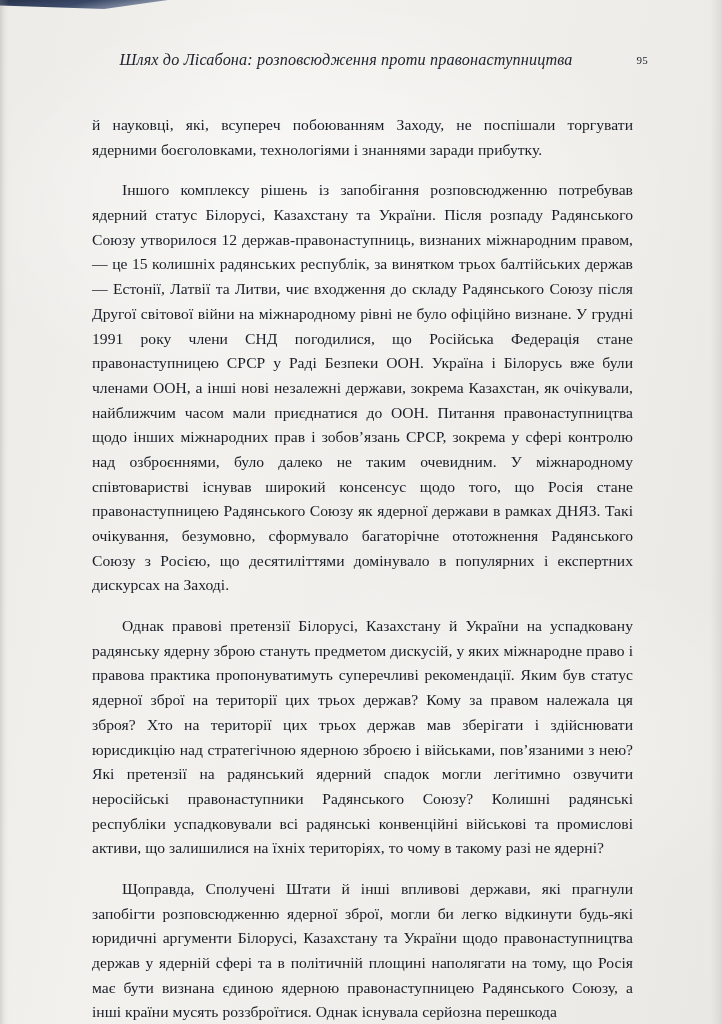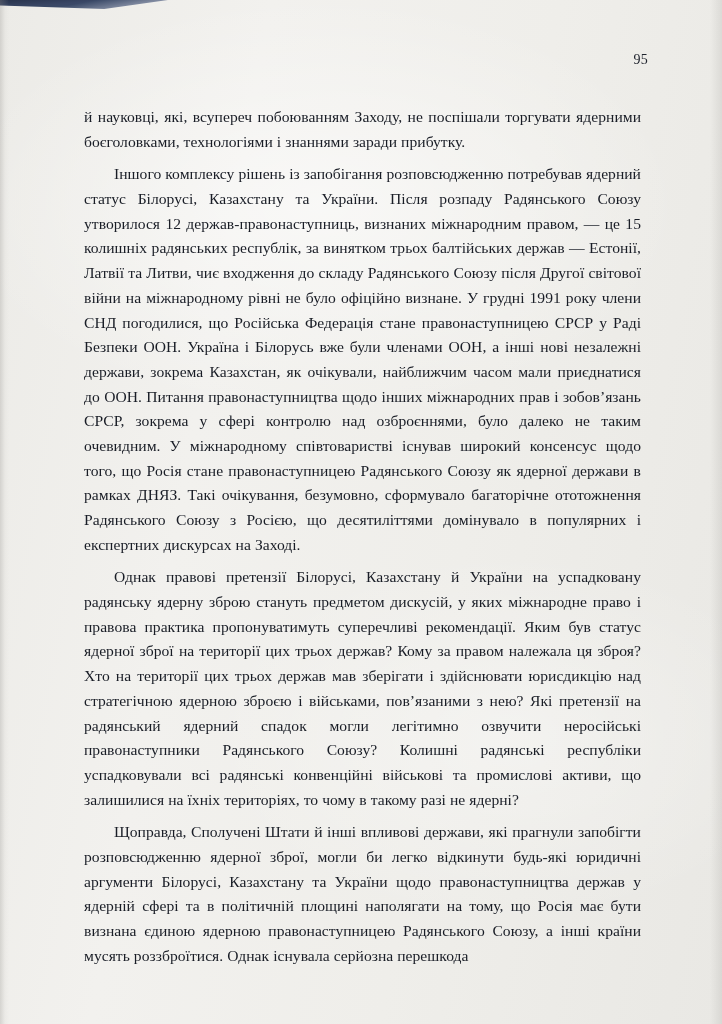--- a/index.html
+++ b/index.html
@@ -86,35 +86,35 @@
     font-size: 16.2px;
     line-height: 24px;
     letter-spacing: 0.15px;
     color: #20242e;
     white-space: nowrap;
   }
   .running-head-folio {
     position: absolute;
     right: 0;
     top: 0;
-    font-size: 14px;
+    font-size: 11px;
     line-height: 24px;
     color: #20242e;
     letter-spacing: 0.3px;
   }
 
   
   .text-block {
     position: absolute;
     left: 76px;
     top: 97px;
     width: 573px;
   }
   .para {
-    margin: 8px;
+    margin: 16px;
     font-size: 15.6px;
     line-height: 24.68px;
     color: #191d26;
     text-align: justify;
     text-justify: inter-word;
     letter-spacing: 0.02px;
     word-spacing: 0.1px;
     -webkit-hyphens: none;
     hyphens: none;
   }
@@ -139,20 +139,21 @@
 <body>
 
 <div class="page">
 
   <div class="cover-sliver"></div>
   <div class="cover-sliver-2"></div>
   <div class="gutter-shade"></div>
   <div class="edge-shade-right"></div>
 
   <div class="running-head">
+    <div class="running-head-title">Шлях до Лісабона: розповсюдження проти правонаступництва</div>
     <div class="running-head-folio">95</div>
   </div>
 
   <div class="text-block">
     <p class="para first no-stretch">й науковці, які, всупереч побоюванням Заходу, не поспішали торгувати ядерними боєголовками, технологіями і знаннями заради прибутку.</p>
     <p class="para indent no-stretch">Іншого комплексу рішень із запобігання розповсюдженню потребував ядерний статус Білорусі, Казахстану та України. Після розпаду Радянського Союзу утворилося 12 держав-правонаступниць, визнаних міжнародним правом, — це 15 колишніх радянських республік, за винятком трьох балтійських держав — Естонії, Латвії та Литви, чиє входження до складу Радянського Союзу після Другої світової війни на міжнародному рівні не було офіційно визнане. У грудні 1991 року члени СНД погодилися, що Російська Федерація стане правонаступницею СРСР у Раді Безпеки ООН. Україна і Білорусь вже були членами ООН, а інші нові незалежні держави, зокрема Казахстан, як очікували, найближчим часом мали приєднатися до ООН. Питання правонаступництва щодо інших міжнародних прав і зобов’язань СРСР, зокрема у сфері контролю над озброєннями, було далеко не таким очевидним. У міжнародному співтоваристві існував широкий консенсус щодо того, що Росія стане правонаступницею Радянського Союзу як ядерної держави в рамках ДНЯЗ. Такі очікування, безумовно, сформувало багаторічне ототожнення Радянського Союзу з Росією, що десятиліттями домінувало в популярних і експертних дискурсах на Заході.</p>
     <p class="para indent no-stretch">Однак правові претензії Білорусі, Казахстану й України на успадковану радянську ядерну зброю стануть предметом дискусій, у яких міжнародне право і правова практика пропонуватимуть суперечливі рекомендації. Яким був статус ядерної зброї на території цих трьох держав? Кому за правом належала ця зброя? Хто на території цих трьох держав мав зберігати і здійснювати юрисдикцію над стратегічною ядерною зброєю і військами, пов’язаними з нею? Які претензії на радянський ядерний спадок могли легітимно озвучити неросійські правонаступники Радянського Союзу? Колишні радянські республіки успадковували всі радянські конвенційні військові та промислові активи, що залишилися на їхніх територіях, то чому в такому разі не ядерні?</p>
     <p class="para indent no-stretch">Щоправда, Сполучені Штати й інші впливові держави, які прагнули запобігти розповсюдженню ядерної зброї, могли би легко відкинути будь-які юридичні аргументи Білорусі, Казахстану та України щодо правонаступництва держав у ядерній сфері та в політичній площині наполягати на тому, що Росія має бути визнана єдиною ядерною правонаступницею Радянського Союзу, а інші країни мусять роззброїтися. Однак існувала серйозна перешкода</p>
   </div>
 

